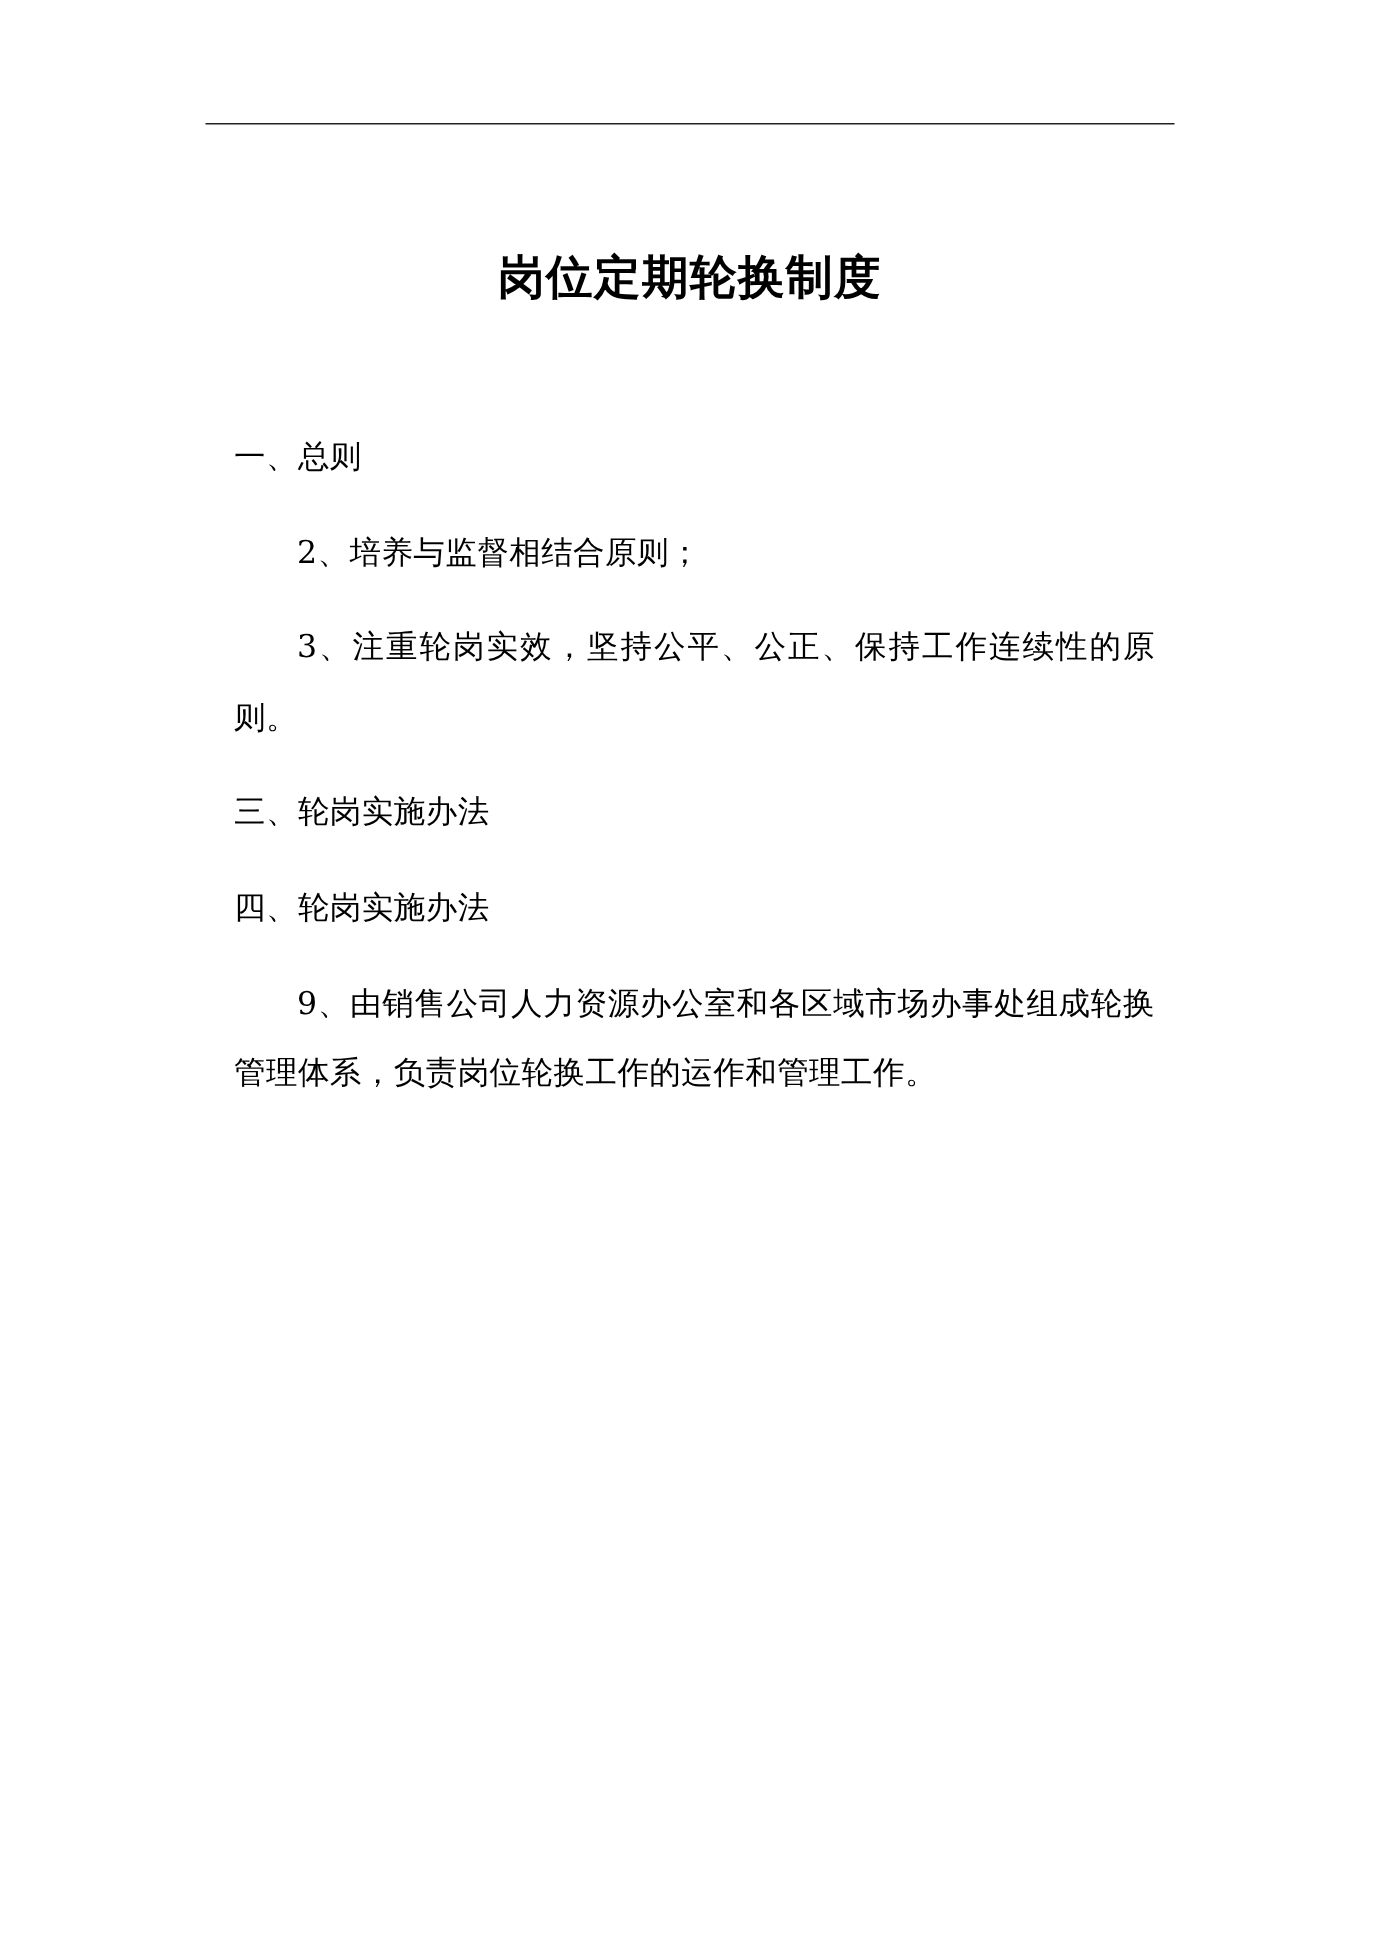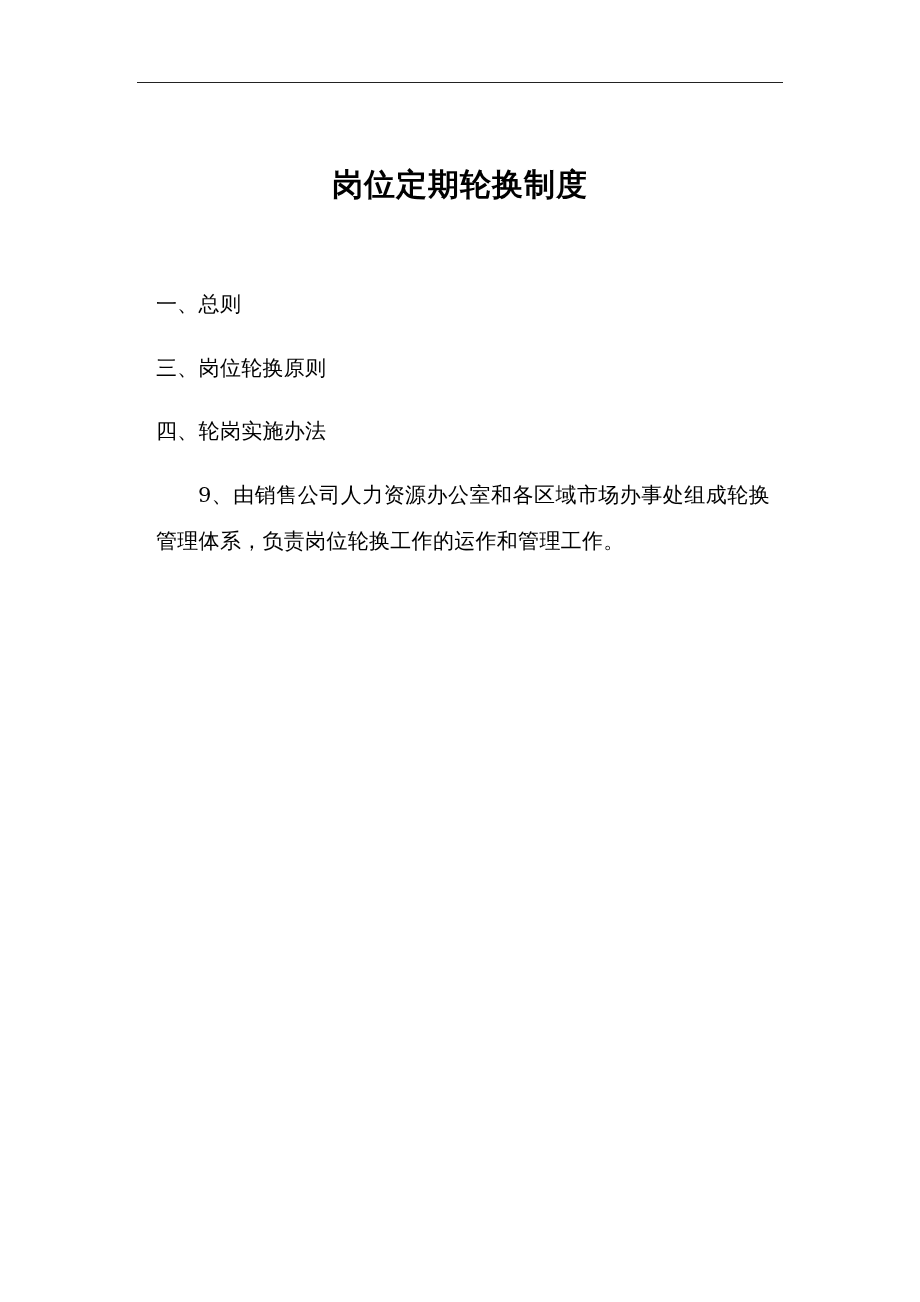--- a/index.html
+++ b/index.html
@@ -17,16 +17,18 @@
 </style>
 </head>
 <body>
 
 <div class="rule"></div>
 
 <div class="title">岗位定期轮换制度</div>
 
 <div class="body">
   <p class="p">一、总则</p>
-  <p class="p">三、岗位轮换原则</p>
+  <p class="p indent">2、培养与监督相结合原则；</p>
+  <p class="p indent">3、注重轮岗实效，坚持公平、公正、保持工作连续性的原则。</p>
+  <p class="p">三、轮岗实施办法</p>
   <p class="p">四、轮岗实施办法</p>
   <p class="p indent">9、由销售公司人力资源办公室和各区域市场办事处组成轮换管理体系，负责岗位轮换工作的运作和管理工作。</p>
 </div>
 
 </body></html>

